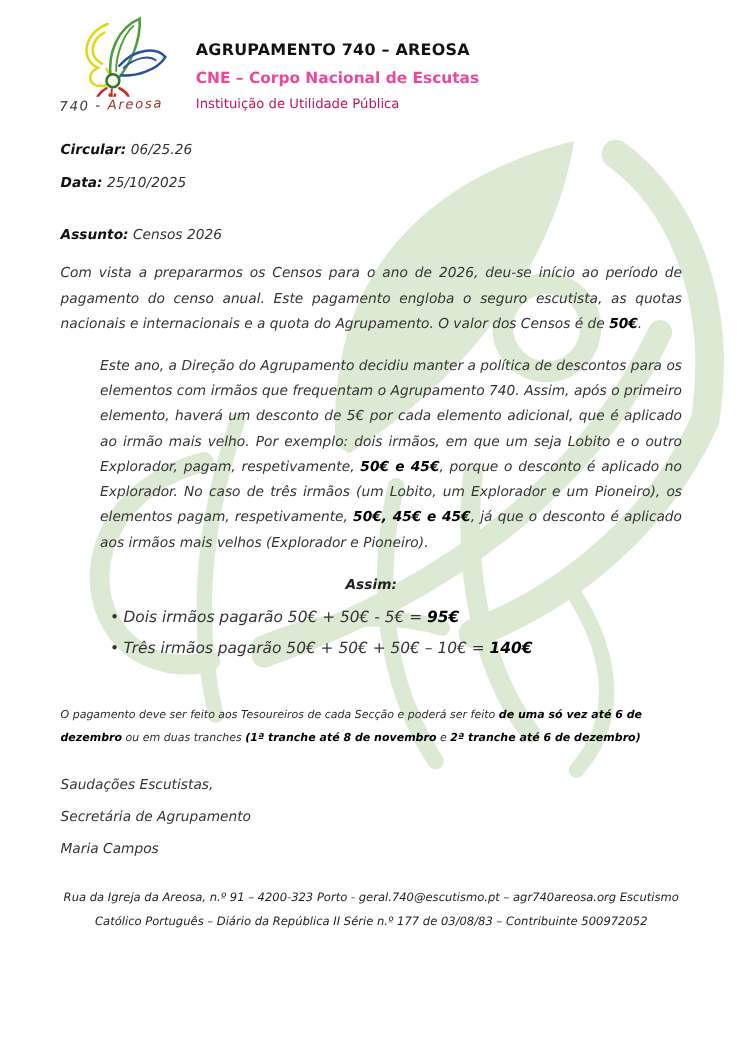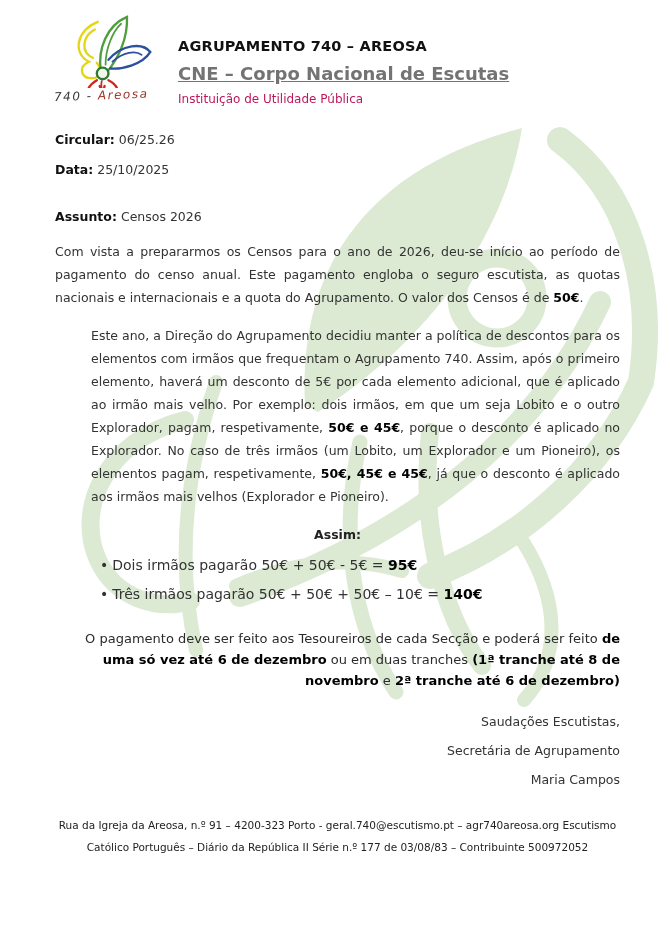--- a/index.html
+++ b/index.html
@@ -14,46 +14,46 @@
   .hdr{display:flex;margin:14px 0 0 52px;}
   .logo-wrap{width:120px;flex:0 0 120px;}
   .logo-caption{
     font-style:italic;font-size:12px;letter-spacing:1.5px;
     transform:rotate(-2deg);margin-top:-4px;padding-left:2px;white-space:nowrap;
   }
   .cap-740{color:#3a3a3a;}
   .cap-areosa{color:#9c3327;}
   .titles{padding-top:24px;padding-left:6px;}
   .org-name{font-size:14.5px;font-weight:bold;color:#111;margin-bottom:9px;letter-spacing:.2px;}
-  .org-sub{font-size:18px;font-weight:bold;color:#737373;margin-bottom:8px;text-decoration:underline;}
+  .org-sub{font-size:14px;font-weight:bold;color:#ec4899;margin-bottom:8px;}
   .org-status{font-size:12px;color:#be185d;}
 
   
-  .col{padding:0 50px 0 55px;}
+  .col{padding:0 50px 0 55px;font-style:italic;}
 
   .meta-block{margin-top:22px;}
   .meta-line{font-size:12.5px;line-height:23px;}
   .meta-line.data{margin-top:7px;}
   .meta-line.assunto{margin-top:24px;}
   .meta-label{font-weight:bold;color:#111;}
 
   .salutation{margin-top:30px;font-size:12.5px;line-height:23px;}
   .para{margin:12px 0 0 0;font-size:12.5px;line-height:23px;text-align:justify;}
   .para.p2{margin-top:15px;margin-left:36px;}
   .b{font-weight:bold;color:#000000;}
 
   .assim{margin-top:15px;font-size:12.5px;line-height:23px;font-weight:bold;color:#222;text-align:center;}
 
   .bullets{margin-top:8px;padding-left:45px;}
   .bullet-line{font-size:14px;line-height:23px;margin-top:6px;}
   .bullet-marker{margin-right:4px;}
 
-  .payment{margin-top:22px;text-align:right;font-size:13px;line-height:21px;color:#2b2b2b;}
+  .payment{margin-top:38px;text-align:left;font-size:10px;line-height:21px;color:#2b2b2b;}
 
-  .signature{margin-top:16px;text-align:right;font-size:12.5px;line-height:29px;}
+  .signature{margin-top:16px;text-align:left;font-size:12.5px;line-height:29px;}
 
   .footer{margin:20px auto 0 auto;max-width:600px;text-align:center;
           font-size:10.5px;line-height:22px;color:#222;}
 </style>
 </head>
 <body>
 
 <div class="page">
 
   <svg class="watermark" width="670" height="952" viewBox="0 0 670 952" aria-hidden="true">

